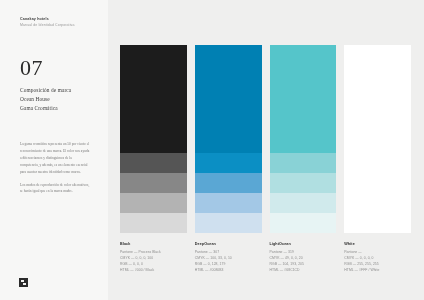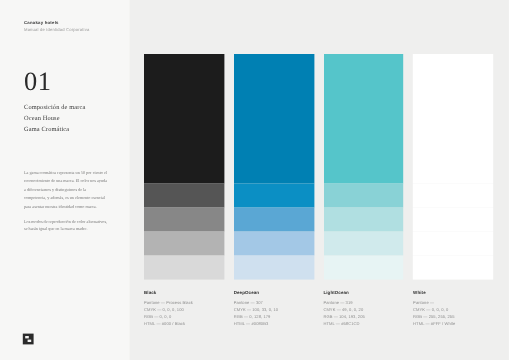--- a/index.html
+++ b/index.html
@@ -125,21 +125,21 @@
 
 <div id="page">
 
   <div id="left">
 
     <div>
       <div class="brand-name">Canakay hotels</div>
       <div class="brand-sub">Manual de Identidad Corporativa</div>
     </div>
 
-    <div class="section-number">01</div>
+    <div class="section-number">07</div>
 
     <div class="title-block">
       <div class="title-line">Composición de marca</div>
       <div class="title-line">Ocean House</div>
       <div class="title-line">Gama Cromática</div>
     </div>
 
     <div class="body-copy">
       <p>La gama cromática representa un 50 por ciento el reconocimiento de una marca. El color nos ayuda a diferenciarnos y distinguirnos de la competencia, y además, es un elemento esencial para asentar nuestra identidad como marca.</p>
       <p>Los modos de reproducción de color alternativos, se harán igual que en la marca madre.</p>

